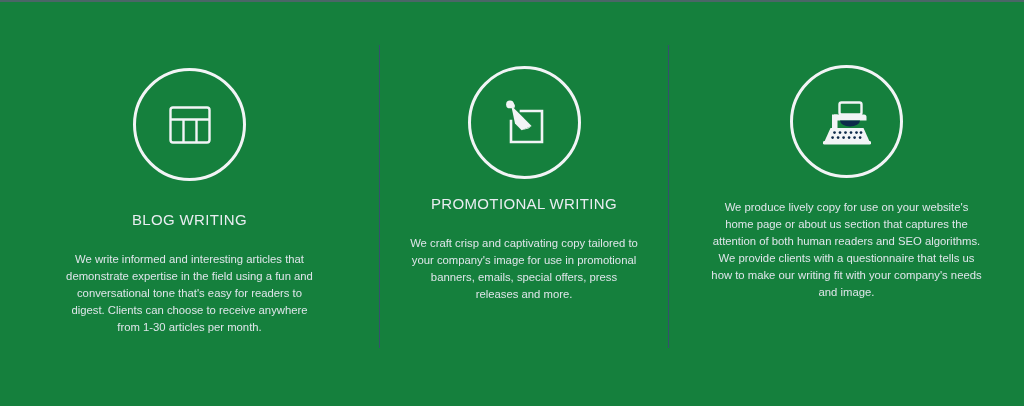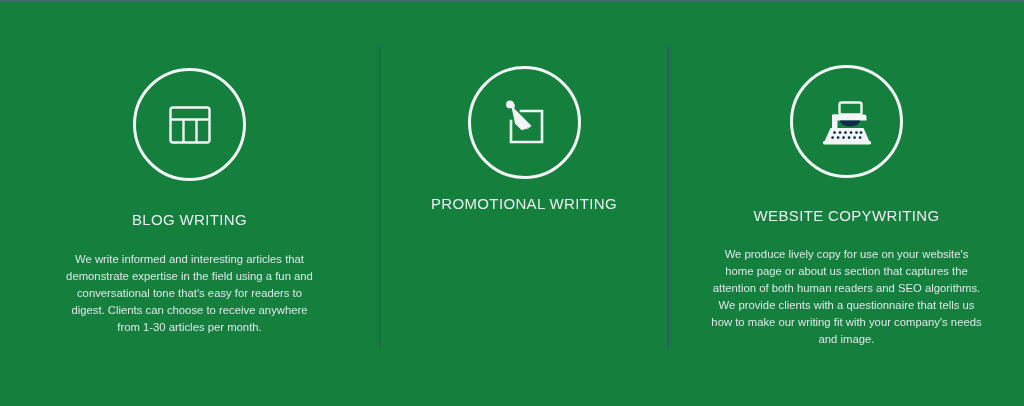--- a/index.html
+++ b/index.html
@@ -138,20 +138,21 @@
           <path d="M13.2 8.6 L21.2 16.6 L33.6 29.0 L23.6 33.2 L17.0 26.6 Z" fill="#f2f4f6"></path>
 
           <path d="M10.4 5.8 A4 4 0 0 1 16.0 11.4 L13.2 8.6 Z" fill="#f2f4f6"></path>
           <circle cx="12.0" cy="7.4" r="3.9" fill="#f2f4f6"></circle>
 
           <path d="M30.4 31.4 L33.6 29.0 L23.6 33.2 Z" fill="#f2f4f6"></path>
         </svg>
       </span>
     </div>
     <div class="service-title">PROMOTIONAL WRITING</div>
+    <p class="service-body">We craft crisp and captivating copy tailored to your company's image for use in promotional banners, emails, special offers, press releases and more.</p>
   </div>
 
   <div class="service-column" id="service-column-3">
     <div class="icon-ring">
       <span>
         <svg width="54" height="50" viewBox="0 0 54 50" aria-hidden="true">
 
           <rect x="19.5" y="5.5" width="22" height="12" rx="2" fill="none" stroke="#f2f4f6" stroke-width="2.4"></rect>
 
           <path d="M14 17.5 H44 A2.5 2.5 0 0 1 46.5 20 V23.5 H14 Z" fill="#f2f4f6"></path>
@@ -174,17 +175,16 @@
             <circle cx="23.6" cy="40.6" r="1.35"></circle>
             <circle cx="29.1" cy="40.6" r="1.35"></circle>
             <circle cx="34.6" cy="40.6" r="1.35"></circle>
             <circle cx="40.1" cy="40.6" r="1.35"></circle>
           </g>
 
           <path d="M20 23.5 H40 A10 6 0 0 1 20 23.5 Z" fill="#0d2a4a"></path>
         </svg>
       </span>
     </div>
-    <div class="service-title">WEBSITE COPYWRITING</div>
     <p class="service-body">We produce lively copy for use on your website's home page or about us section that captures the attention of both human readers and SEO algorithms. We provide clients with a questionnaire that tells us how to make our writing fit with your company's needs and image.</p>
   </div>
 
 </div>
 
 </body></html>

